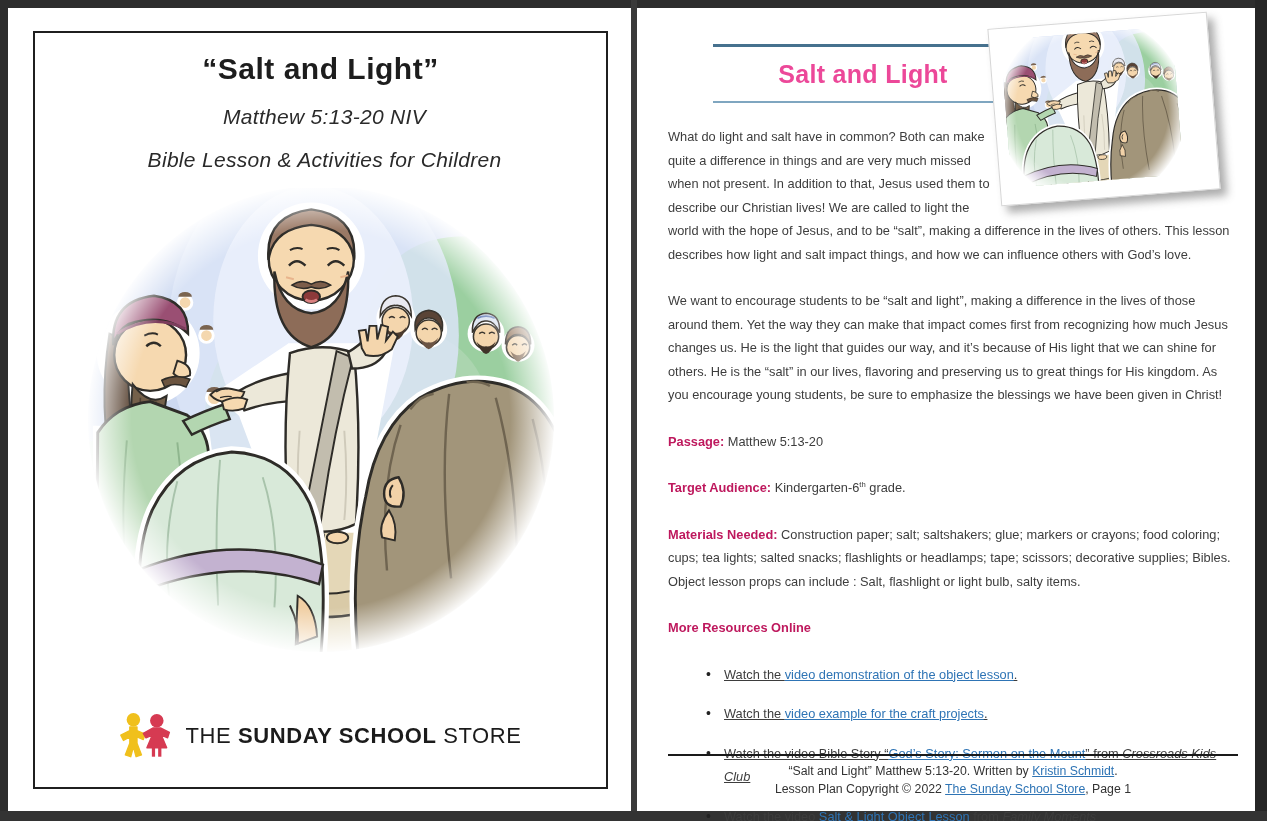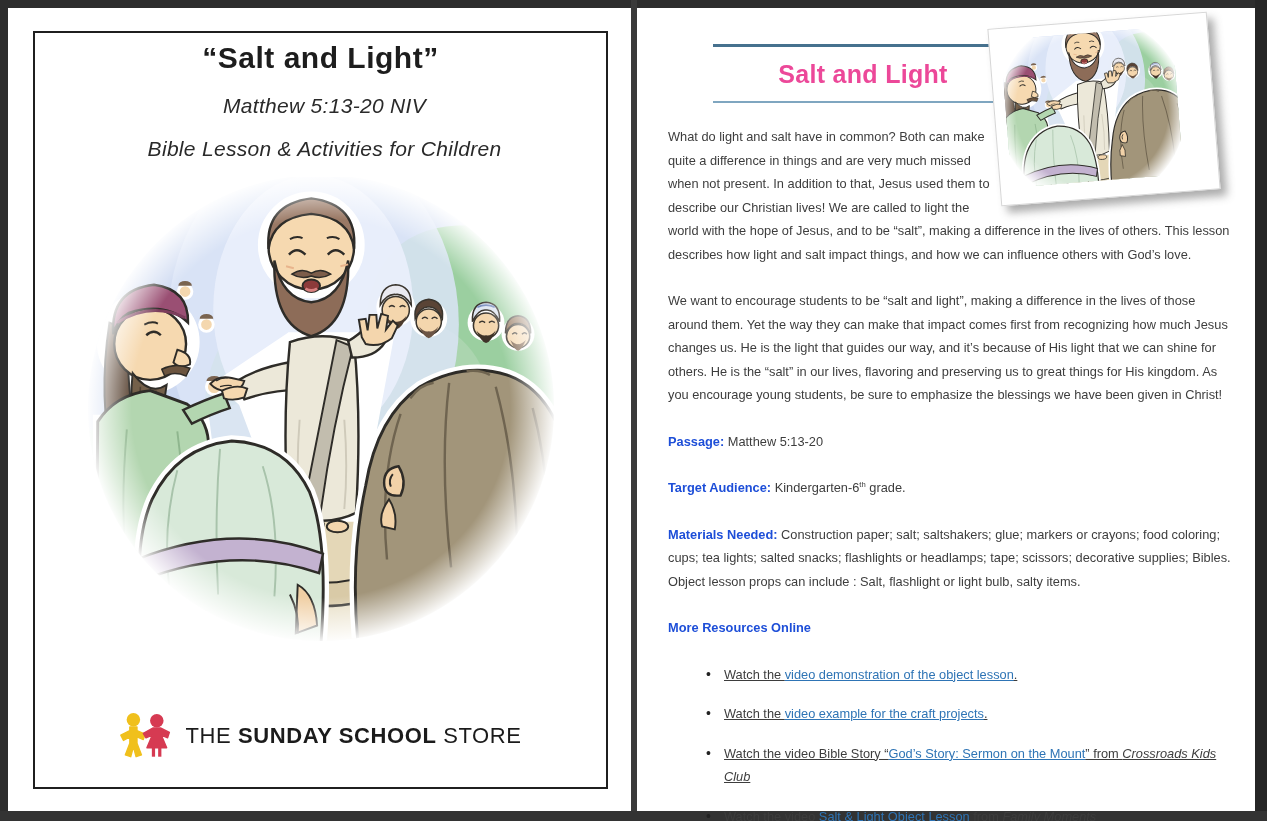--- a/index.html
+++ b/index.html
@@ -9,21 +9,21 @@
   .frame{position:absolute;background:#2d2d2d;}
   .frame-top{top:0;left:0;right:0;height:8px;}
   .frame-bottom{bottom:0;left:0;right:0;height:10px;background:#333333;}
   .frame-left{top:0;left:0;bottom:0;width:8px;}
   .frame-right{top:0;right:0;bottom:0;width:12px;background:#262626;}
   .divider{position:absolute;left:631px;top:0;bottom:10px;width:6px;background:#3a3a3a;}
 
   
   .page-left{position:absolute;left:33px;top:31px;width:571px;height:754px;
              background:#fff;border:2px solid #1f1f1f;}
-  .cover-title{margin-top:8px;text-align:center;font-size:30px;font-weight:700;
+  .cover-title{margin-top:19px;text-align:center;font-size:30px;font-weight:700;
                color:#1d1d1d;letter-spacing:.5px;}
   .cover-sub{margin-top:19px;text-align:center;font-size:21px;font-style:italic;
              color:#2a2a2a;letter-spacing:.3px;margin-left:8px;}
   .illus-main{display:block;width:512px;height:466px;margin:16px auto 0;}
   .logo-row{position:absolute;left:0;right:0;bottom:26px;display:flex;
             align-items:center;justify-content:center;gap:12px;}
   .logo-icon{width:54px;height:50px;flex:0 0 auto;}
   .logo-text{font-size:22px;color:#1b1b1b;letter-spacing:.6px;white-space:pre;}
   .logo-text .bold{font-weight:800;}
 
@@ -36,21 +36,21 @@
   .page-heading{margin:13px 0 12px;text-align:center;font-size:25px;font-weight:700;
                 color:#ec4899;letter-spacing:.3px;}
   .polaroid{position:absolute;top:12px;right:24px;width:196px;padding:11px 11px 17px;
             background:#fff;border:1px solid #d6d6d6;transform:rotate(-4.5deg);
             box-shadow:6px 7px 9px rgba(70,70,70,.45);}
   .polaroid-img{display:block;width:172px;height:148px;}
   .body-flow{margin-top:22px;font-size:12.8px;line-height:23.5px;color:#3d3d3d;}
   .wrap-spacer{float:right;width:240px;height:94px;}
   .body-flow p{margin:0 0 23px;}
   .info-line{margin:0 0 13px;}
-  .info-line strong, .resources-heading{font-weight:700;color:#1d4ed8;}
+  .info-line strong, .resources-heading{font-weight:700;color:#be185d;}
   .resources-heading{margin:0 0 10px;}
   sup{font-size:60%;vertical-align:super;line-height:0;}
   ul.resource-list{list-style:none;margin:0;padding:0;}
   ul.resource-list li{position:relative;padding-left:40px;margin:16px;text-decoration:underline;}
   ul.resource-list li::before{content:"\2022";position:absolute;left:22px;top:0;
       color:#222;font-size:14px;}
   ul.resource-list li.blue-marker::before{color:#4a90c4;}
   .doc-link{color:#2e74b5;text-decoration:underline;cursor:pointer;}
   em{font-style:italic;}
   .pr-footer{position:absolute;left:0;right:0;bottom:13px;border-top:2px solid #1a1a1a;
@@ -265,15 +265,19 @@
 
         <ul class="resource-list">
           <li>Watch the <a href="#" class="doc-link">video demonstration of the object lesson</a>.</li>
           <li>Watch the <a href="#" class="doc-link">video example for the craft projects</a>.</li>
           <li>Watch the video Bible Story “<a href="#" class="doc-link">God’s Story: Sermon on the Mount</a>” from <em>Crossroads Kids Club</em></li>
           <li>Watch the video <a href="#" class="doc-link">Salt &amp; Light Object Lesson</a> from <em>Family Moments</em></li>
           <li class="blue-marker">For more free Bible illustrations, visit <a href="#" class="doc-link">Christian Clip Arts</a> and <a href="#" class="doc-link">Ministry-To-Children’s Coloring Pages</a></li>
         </ul>
       </div>
 
+      <div class="pr-footer">
+        <div>“Salt and Light” Matthew 5:13-20.  Written by <a href="#" class="doc-link">Kristin Schmidt</a>.</div>
+        <div>Lesson Plan Copyright © 2022 <a href="#" class="doc-link">The Sunday School Store</a>, Page 1</div>
+      </div>
     </div>
   </div>
 </div>
 
 </body></html>

